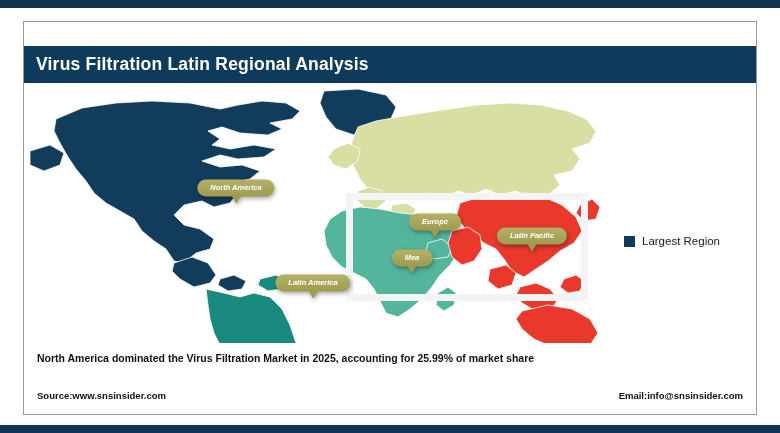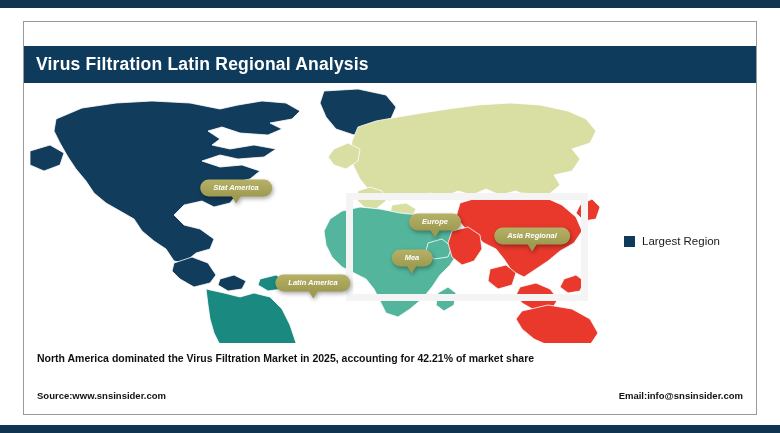--- a/index.html
+++ b/index.html
@@ -221,52 +221,52 @@
           <path fill="#e8392c" stroke="#ffffff" stroke-width="0.8" d="
             M556,122 L568,116 L576,124 L572,136 L560,138 L552,130 Z"></path>
         </g>
       </svg>
 
       <div class="watermark">
         <div class="wm-box"></div>
       </div>
 
       <div class="pin" style="left:212px;top:113px;">
-        <div class="bubble">Stat America</div>
+        <div class="bubble">North America</div>
         <div class="tail"></div>
       </div>
 
       <div class="pin" style="left:289px;top:208px;">
         <div class="bubble">Latin America</div>
         <div class="tail"></div>
       </div>
 
       <div class="pin" style="left:411px;top:107px;margin-top:40px;">
         <div class="bubble">Europe</div>
         <div class="tail"></div>
       </div>
 
       <div class="pin" style="left:388px;top:183px;">
         <div class="bubble">Mea</div>
         <div class="tail"></div>
       </div>
 
       <div class="pin" style="left:508px;top:161px;">
-        <div class="bubble">Asia Regional</div>
+        <div class="bubble">Latin Pacific</div>
         <div class="tail"></div>
       </div>
     </div>
 
     <div class="legend">
       <span class="swatch"></span>
       <span class="legend-label">Largest Region</span>
     </div>
 
   </div>
 
-  <div class="caption">North America dominated the Virus Filtration Market in 2025, accounting for 42.21% of market share</div>
+  <div class="caption">North America dominated the Virus Filtration Market in 2025, accounting for 25.99% of market share</div>
 
   <div class="footer">
     <div>Source:www.snsinsider.com</div>
     <div>Email:info@snsinsider.com</div>
   </div>
 
 </div>
 
 </body></html>

